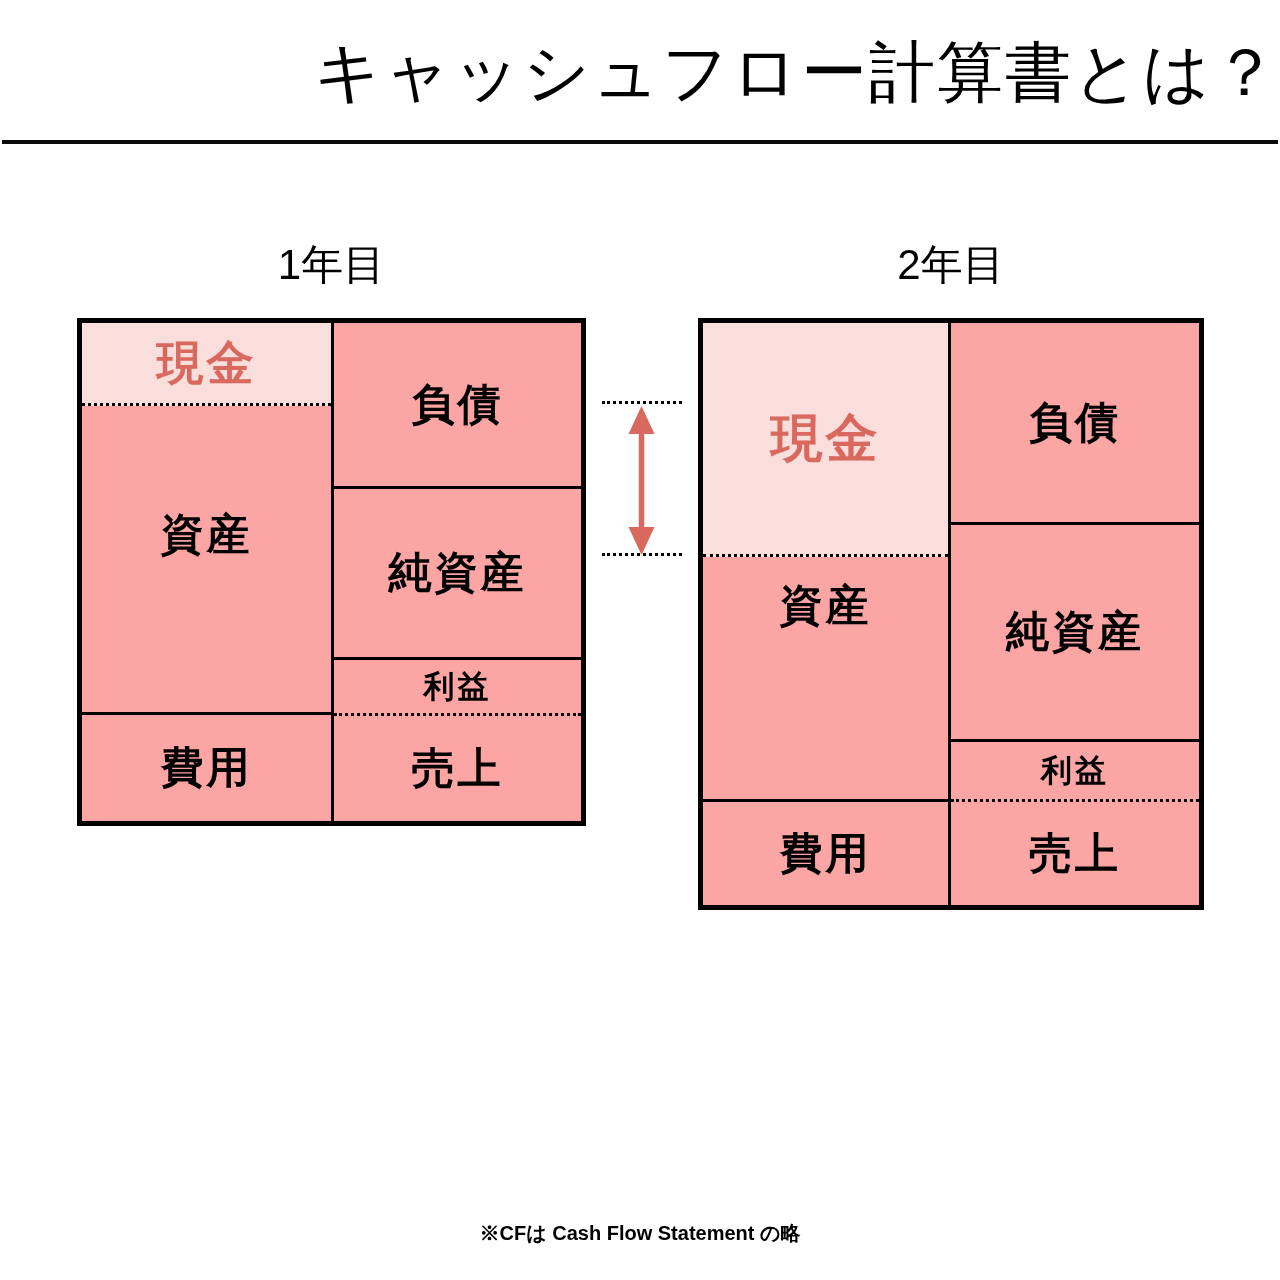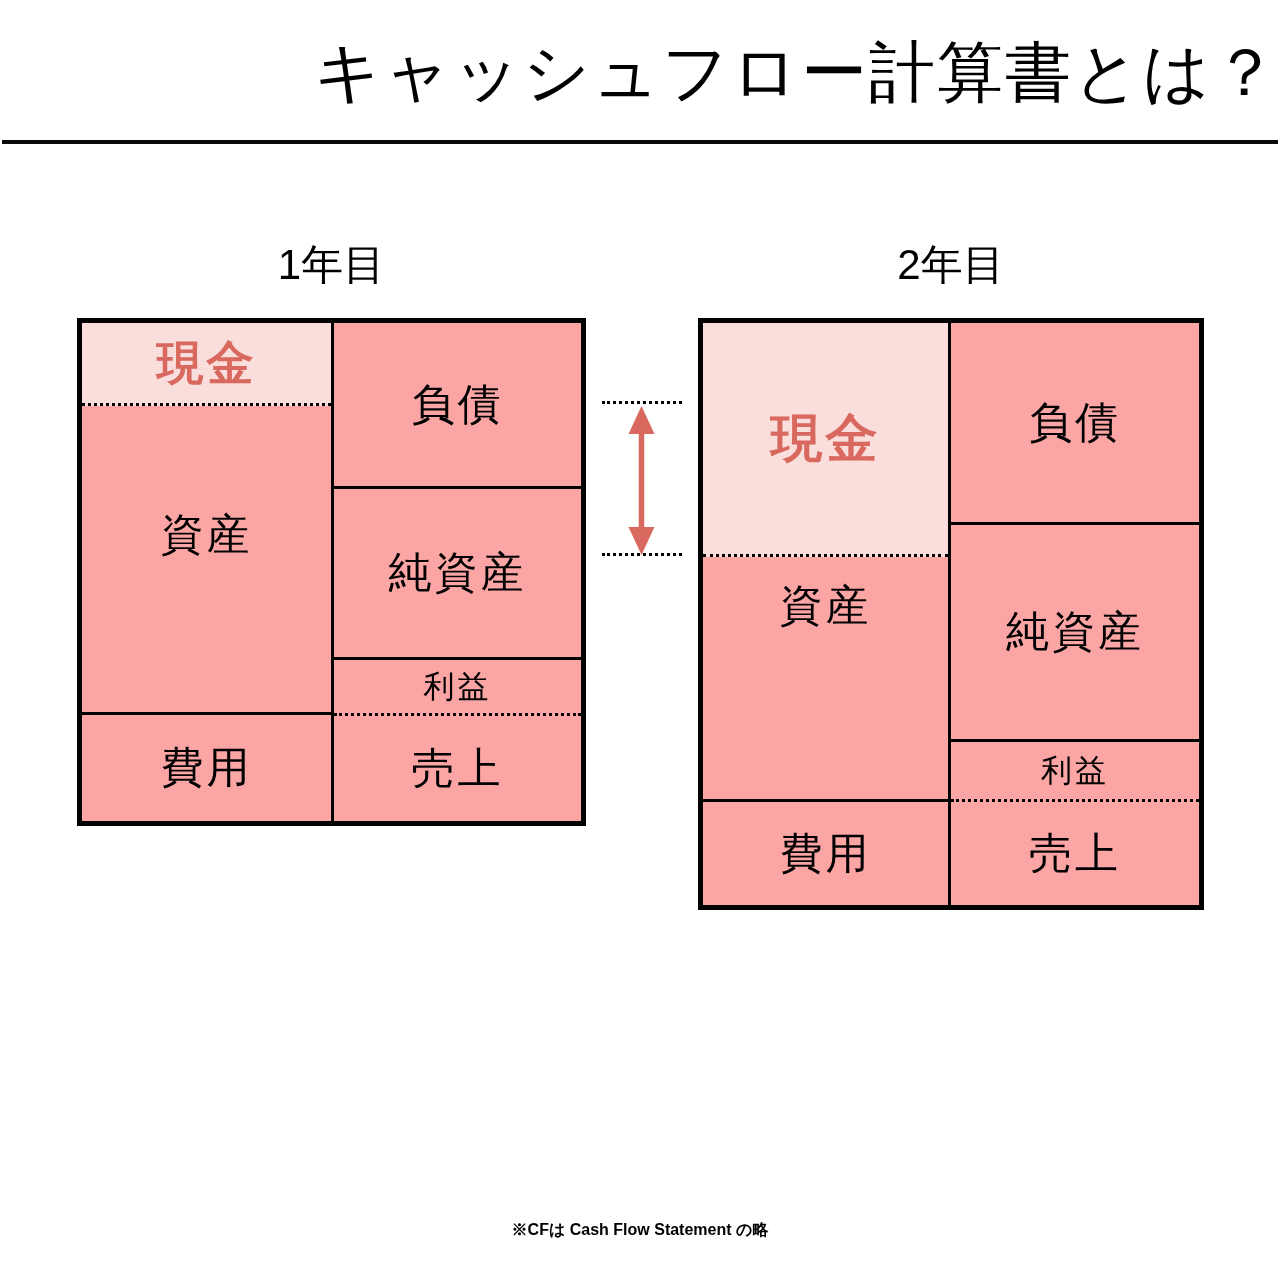--- a/index.html
+++ b/index.html
@@ -13,21 +13,21 @@
   }
   .rule{position:absolute;left:2px;width:1276px;top:140px;height:4px;background:#0b0b0b;}
   .year-label{position:absolute;text-align:center;font-size:42px;font-weight:500;line-height:50px;top:228px;margin-top:12px;}
   .yl1{left:77px;width:509px;}
   .yl2{left:698px;width:506px;}
   .bsbox{position:absolute;border:5px solid #000;background:#fca5a5;box-sizing:border-box;}
   .box1{left:77px;top:318px;width:509px;height:508px;}
   .box2{left:698px;top:318px;width:506px;height:592px;}
   .cell{
     position:absolute;display:flex;align-items:center;justify-content:center;
-    font-size:43px;font-weight:400;box-sizing:border-box;letter-spacing:3px;
+    font-size:43px;font-weight:700;box-sizing:border-box;letter-spacing:3px;
   }
   .vdiv{position:absolute;top:0;bottom:0;width:3px;background:#000;}
   .solid-b{border-bottom:3px solid #000;}
   .dot-b{border-bottom:3px dotted #000;}
   
   .c1-cash{left:0;top:0;width:249px;height:83px;background:var(--highlight-fill,#f9dedb);
            color:var(--accent,#d9685e);font-size:47px;font-weight:600;}
   .c1-assets{left:0;top:83px;width:249px;height:309px;align-items:flex-start;padding-top:100px;}
   .c1-expenses{left:0;top:392px;width:249px;height:106px;}
   .c1-liab{left:252px;top:0;width:247px;height:166px;}
@@ -47,21 +47,21 @@
   .vd2{left:245px;}
   
   .guide{position:absolute;width:80px;height:0;border-top:3px dotted #000;left:602px;}
   .g-top{top:401px;}
   .g-bottom{top:553px;}
   .arrow{position:absolute;left:619px;top:404px;color:var(--accent,#d9685e);}
   
   .desc{position:absolute;left:0;right:0;top:1048px;text-align:center;
         font-size:60px;font-weight:400;line-height:76px;letter-spacing:1px;}
   .footnote{position:absolute;left:0;right:0;top:1220px;text-align:center;
-            font-size:16px;font-weight:600;}
+            font-size:20px;font-weight:600;}
 </style>
 </head>
 <body>
 
 <div class="stage">
 
   <h1 class="title">キャッシュフロー計算書とは？</h1>
   <div class="rule"></div>
 
   <div class="year-label yl1">1年目</div>

